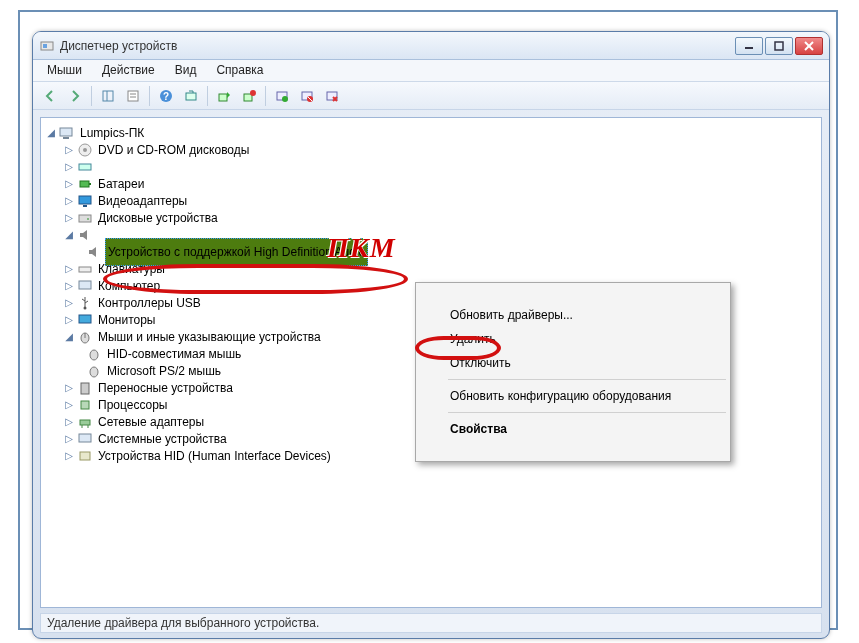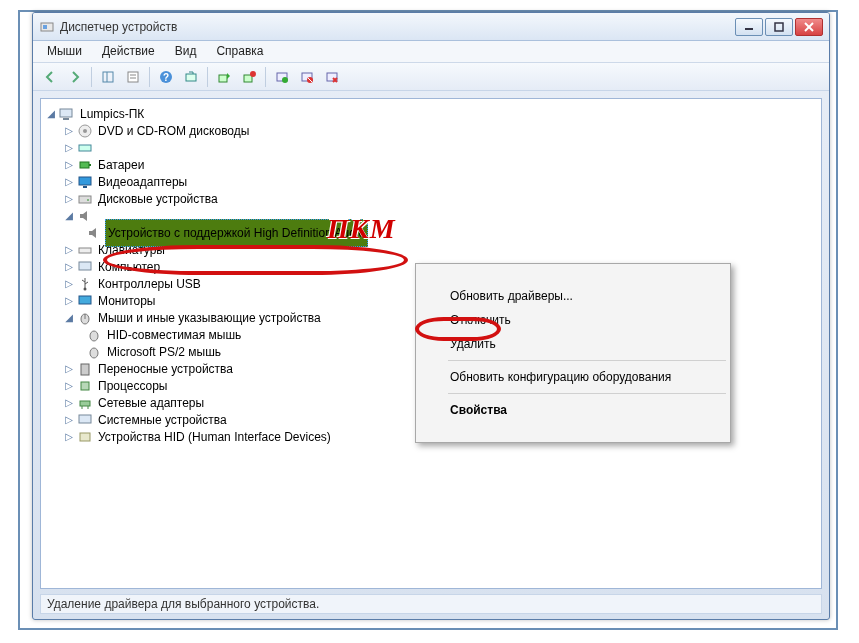--- a/index.html
+++ b/index.html
@@ -11,25 +11,25 @@
     font-size: 12px;
     color: #000;
     position: relative;
   }
   .canvas {
     position: absolute; left: 18px; top: 10px;
     width: 820px; height: 620px;
     border: 2px solid #6b8fb5;
   }
   .window {
-    position: absolute; left: 12px; top: 0;
+    position: absolute; left: 12px; top: 19px;
     width: 798px; height: 608px;
     background: linear-gradient(#e8eef7,#d7e1ef);
     border: 1px solid #5a7ca8;
-    border-radius: 3px;
+    border-radius: 9px;
     box-shadow: 0 0 4px rgba(0,0,0,.25);
     overflow: hidden;
   }
   .title-bar {
     height: 28px;
     display: flex; align-items: center;
     padding: 0 6px;
     background: linear-gradient(#f3f7fc,#dbe6f4);
     border-bottom: 1px solid #aac0dc;
   }
@@ -453,22 +453,22 @@
           </div>
     </div>
   </div>
 
   <div class="statusbar">
     <span>Удаление драйвера для выбранного устройства.</span>
   </div>
 
   <div class="context-menu">
     <div class="cm-item">Обновить драйверы...</div>
+    <div class="cm-item">Удалить</div>
     <div class="cm-item">Отключить</div>
-    <div class="cm-item">Удалить</div>
     <div class="cm-sep"></div>
     <div class="cm-item">Обновить конфигурацию оборудования</div>
     <div class="cm-sep"></div>
     <div class="cm-item cm-bold">Свойства</div>
   </div>
 
   <div id="hl1" class="highlight-oval"></div>
   <div id="hl2" class="highlight-oval"></div>
   <div class="annot">ПКМ</div>
 

